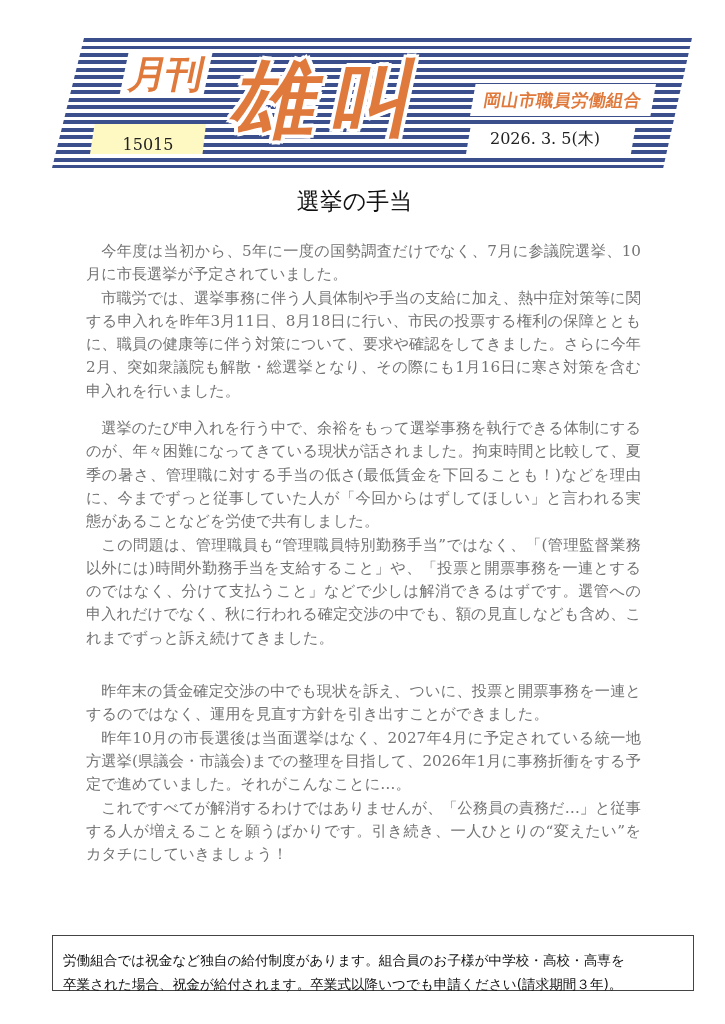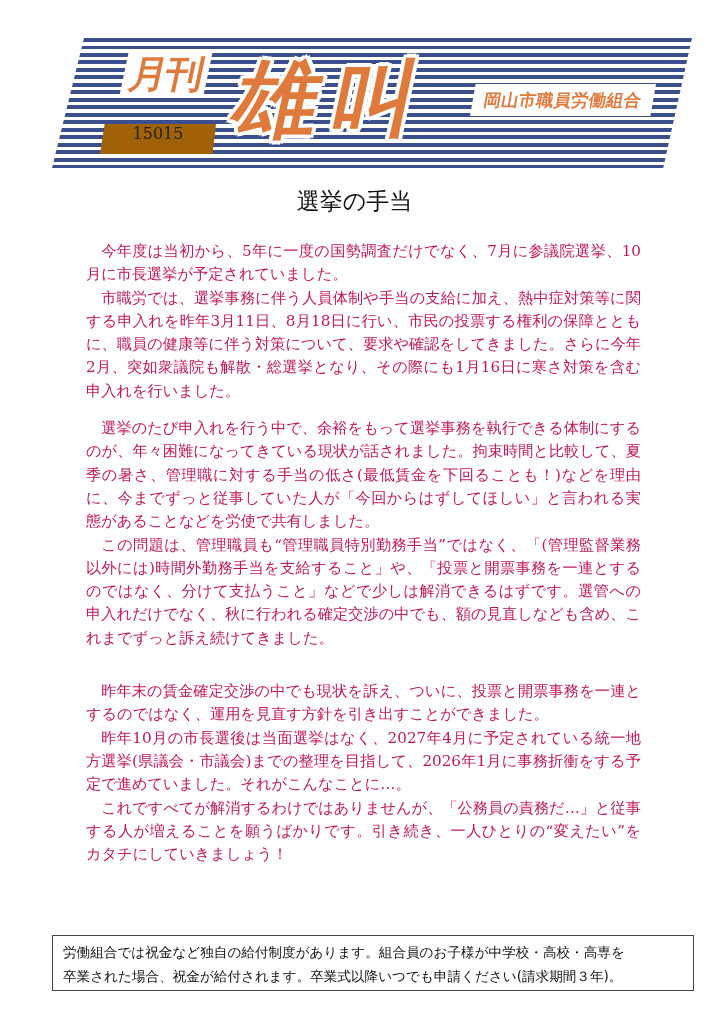--- a/index.html
+++ b/index.html
@@ -31,22 +31,22 @@
   .title-main {
     position: absolute; left: 184px; top: 6px;
     font-family: "DejaVu Sans", sans-serif; font-weight: bold;
     font-size: 84px; color: #e07a3c; letter-spacing: 14px;
     transform: skewX(-12deg);
     text-shadow: -3px -3px 0 #fff, 3px -3px 0 #fff, -3px 3px 0 #fff, 3px 3px 0 #fff,
                  0 -4px 0 #fff, 0 4px 0 #fff, -4px 0 0 #fff, 4px 0 0 #fff;
     line-height: 110px;
   }
   .issue-box {
-    position: absolute; left: 48px; top: 86px; width: 116px; height: 30px;
-    background: #a16207; display: flex; align-items: flex-start; justify-content: center;
+    position: absolute; left: 38px; top: 86px; width: 116px; height: 30px;
+    background: #fef9c3; display: flex; align-items: flex-end; justify-content: center;
     font-size: 16px; color: #222;
     clip-path: polygon(4% 0%, 100% 0%, 97% 100%, 0% 100%);
   }
   .org-box {
     position: absolute; left: 418px; top: 46px; width: 186px; height: 32px;
     background: #ffffff; display: flex; align-items: center; justify-content: center;
     clip-path: polygon(3% 0%, 100% 0%, 97% 100%, 0% 100%);
   }
   .org-name {
     font-family: "DejaVu Sans", sans-serif; font-weight: bold;
@@ -59,47 +59,50 @@
     box-sizing: border-box; font-size: 16px; color: #222;
     clip-path: polygon(3% 0%, 100% 0%, 97% 100%, 0% 100%);
   }
   
   .article-title {
     position: absolute; left: 0; right: 16px; top: 186px; text-align: center;
     font-family: "DejaVu Sans", sans-serif; font-size: 23px; color: #111;
   }
   .article-body {
     position: absolute; left: 86px; top: 240px; width: 555px;
-    font-size: 15.2px; line-height: 23.3px; color: #be185d;
+    font-size: 15.2px; line-height: 23.3px; color: #737373;
     text-align: justify;
   }
   .article-body p { margin: 0; text-indent: 1em; }
   .article-body p.gap-before { margin-top: 14px; }
   .article-body p.gap-before-lg { margin-top: 30px; }
   
   .notice {
     position: absolute; left: 52px; top: 935px; width: 642px; height: 56px;
     border: 1.5px solid #444; box-sizing: border-box;
-    padding: 4px 10px 0 10px;
+    padding: 12px 10px 0 10px;
     font-family: "DejaVu Sans", sans-serif; font-size: 13.6px; line-height: 24px; color: #111;
   }
   .notice div { white-space: nowrap; }
 </style>
 </head>
 <body>
 
 <header class="masthead">
   <div class="stripes"></div>
   <div class="title-gekkan">月刊</div>
   <div class="title-main">雄叫</div>
   <div class="issue-box">
     <span>15015</span>
   </div>
   <div class="org-box">
     <span class="org-name">岡山市職員労働組合</span>
+  </div>
+  <div class="date-box">
+    <span>2026. 3. 5(木)</span>
   </div>
 </header>
 
 <h1 class="article-title" style="margin:0;font-weight:normal;">選挙の手当</h1>
 
 <main class="article-body">
   <p>今年度は当初から、5年に一度の国勢調査だけでなく、7月に参議院選挙、10月に市長選挙が予定されていました。</p>
   <p>市職労では、選挙事務に伴う人員体制や手当の支給に加え、熱中症対策等に関する申入れを昨年3月11日、8月18日に行い、市民の投票する権利の保障とともに、職員の健康等に伴う対策について、要求や確認をしてきました。さらに今年2月、突如衆議院も解散・総選挙となり、その際にも1月16日に寒さ対策を含む申入れを行いました。</p>
   <p class="gap-before">選挙のたび申入れを行う中で、余裕をもって選挙事務を執行できる体制にするのが、年々困難になってきている現状が話されました。拘束時間と比較して、夏季の暑さ、管理職に対する手当の低さ(最低賃金を下回ることも！)などを理由に、今までずっと従事していた人が「今回からはずしてほしい」と言われる実態があることなどを労使で共有しました。</p>
   <p>この問題は、管理職員も“管理職員特別勤務手当”ではなく、「(管理監督業務以外には)時間外勤務手当を支給すること」や、「投票と開票事務を一連とするのではなく、分けて支払うこと」などで少しは解消できるはずです。選管への申入れだけでなく、秋に行われる確定交渉の中でも、額の見直しなども含め、これまでずっと訴え続けてきました。</p>

